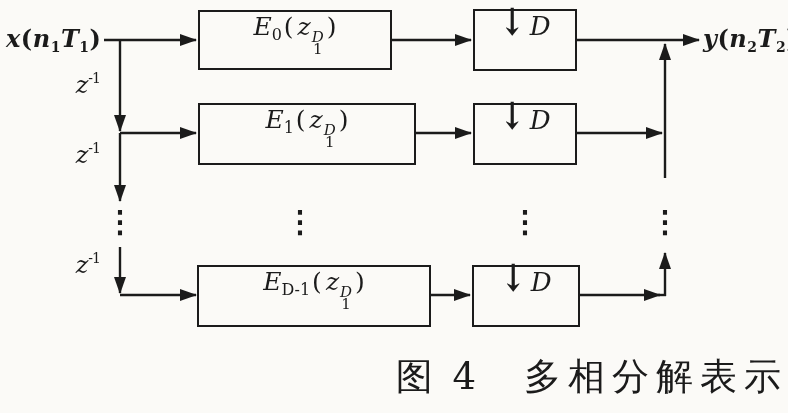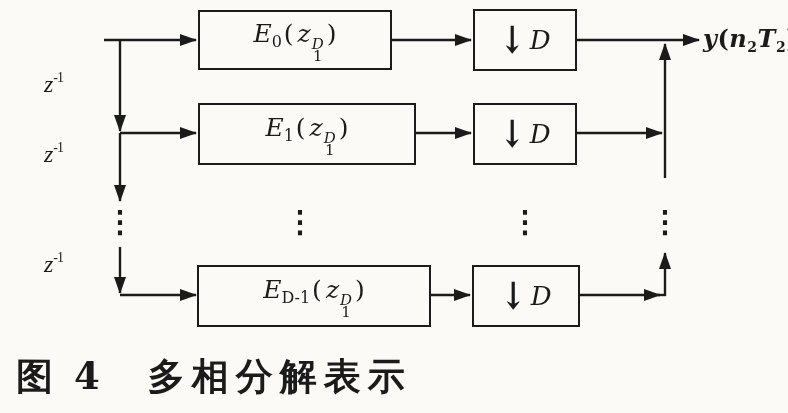--- a/index.html
+++ b/index.html
@@ -6,21 +6,21 @@
   .stage{
     position:relative;width:788px;height:413px;margin:0 auto;
     background:#fbfaf7;overflow:hidden;
     font-family:"DejaVu Serif","Liberation Serif",serif;
     color:#1b1b1b;
   }
   svg.wires{position:absolute;left:0;top:0;z-index:0;}
   .block{
     position:absolute;z-index:1;background:#fbfaf7;
     border:2.6px solid #1b1b1b;
-    display:flex;align-items:center;justify-content:center;
+    display:flex;justify-content:center;
     box-sizing:border-box;
   }
   .math{font-size:25px;white-space:nowrap;}
   .it{font-style:italic;}
   .bsub{font-size:16px;vertical-align:-5px;font-style:normal;}
   .paren{font-style:normal;}
   .paren.o{margin-left:2px;margin-right:4px;}
   .paren.c{margin-left:3px;}
   .stack{
     display:inline-flex;flex-direction:column;align-items:center;
@@ -34,30 +34,30 @@
     font-style:normal;
   }
   .dfac{font-size:26px;font-style:italic;}
   .iolabel{
     position:absolute;z-index:1;font-size:24px;font-weight:bold;
     white-space:nowrap;letter-spacing:.5px;
   }
   .iolabel .sub{font-size:14px;vertical-align:-5px;font-style:normal;font-weight:bold;}
   .delay{
     position:absolute;z-index:1;font-size:24px;white-space:nowrap;
-    width:56px;font-family:Liberation Serif, serif;
+    width:56px;text-align:right;
   }
   .delay .exp{font-size:14px;font-style:normal;vertical-align:10px;letter-spacing:-1px;}
   .vdots{
     position:absolute;z-index:1;font-size:30px;font-weight:bold;
     transform:translateX(-50%);line-height:1;
   }
   .caption{
-    position:absolute;left:16px;right:0;top:352px;z-index:1;
-    text-align:left;font-size:37px;font-weight:bold;
+    position:absolute;left:0;right:0;top:352px;z-index:1;
+    text-align:right;font-size:37px;font-weight:normal;
     font-family:"DejaVu Serif","Liberation Serif",serif;
   }
   .caption .fig{margin-right:44px;letter-spacing:4px;}
   .caption .ttl{letter-spacing:7px;}
 </style>
 </head>
 <body>
 
 <div class="stage">
 
@@ -84,20 +84,23 @@
       <line x1="665" y1="178" x2="665" y2="44" marker-end="url(#ar)"></line>
       <line x1="665" y1="296" x2="665" y2="253" marker-end="url(#ar)"></line>
 
       <line x1="120" y1="295" x2="196" y2="295" marker-end="url(#ar)"></line>
       <line x1="399" y1="295" x2="470" y2="295" marker-end="url(#ar)"></line>
       <line x1="580" y1="295" x2="660" y2="295" marker-end="url(#ar)"></line>
       <line x1="658" y1="295" x2="666" y2="295"></line>
     </g>
   </svg>
 
+  <span class="iolabel" style="left:6px;top:24px;">
+    <span class="it">x</span><span>(</span><span class="it">n</span><span class="sub">1</span><span class="it">T</span><span class="sub">1</span><span>)</span>
+  </span>
 
   <span class="iolabel" style="left:703px;top:24px;">
     <span class="it">y</span><span>(</span><span class="it">n</span><span class="sub">2</span><span class="it">T</span><span class="sub">2</span><span>)</span>
   </span>
 
   <span class="delay" style="left:44px;top:70px;">
     <span class="it">z</span><span class="exp">-1</span>
   </span>
   <span class="delay" style="left:44px;top:140px;">
     <span class="it">z</span><span class="exp">-1</span>

